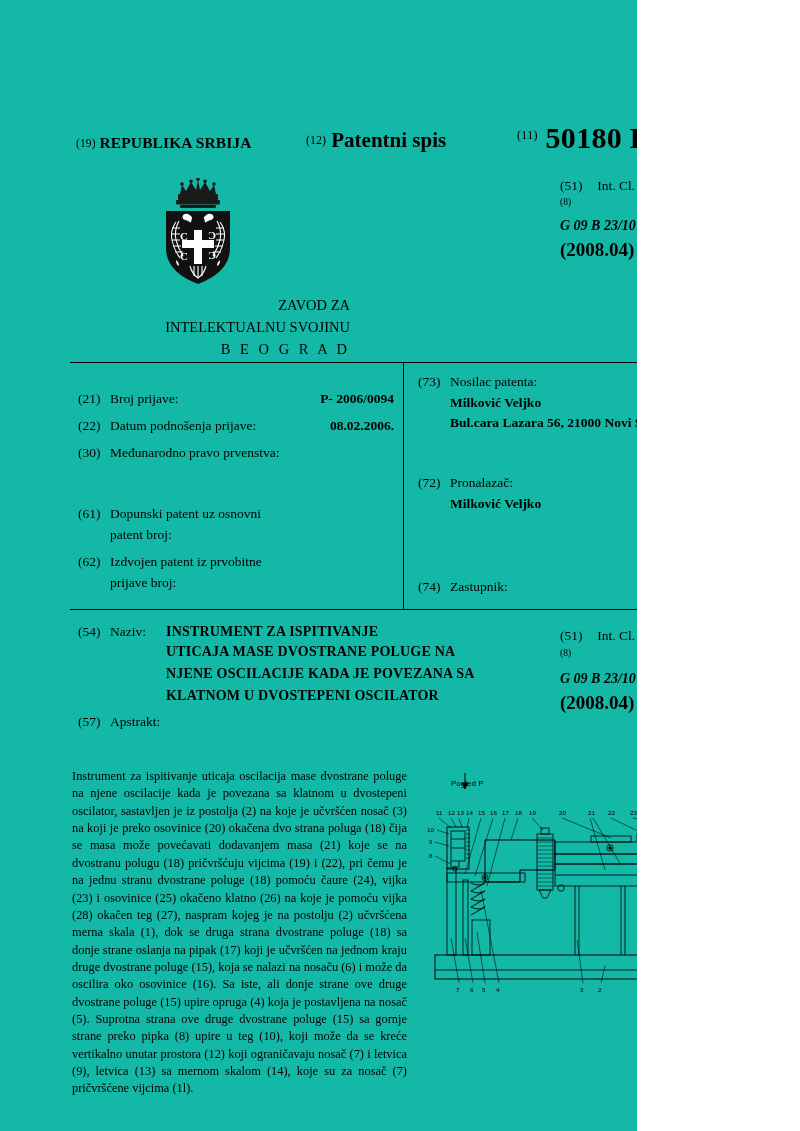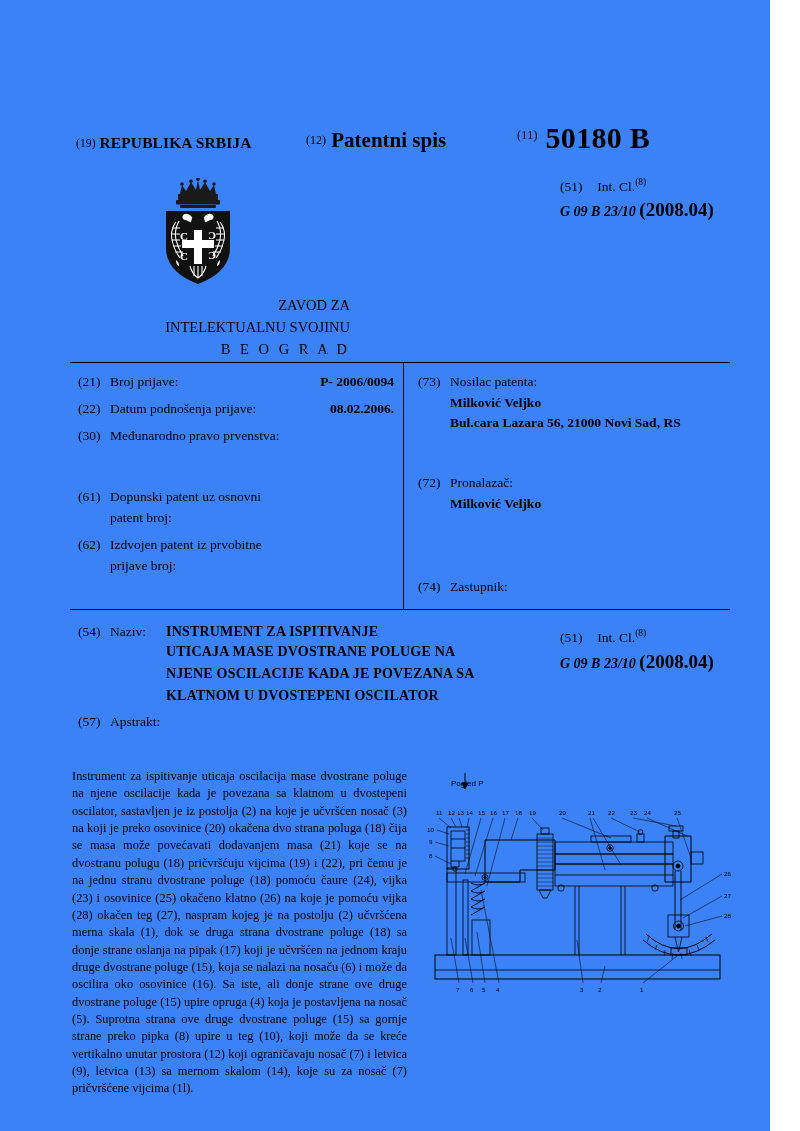--- a/index.html
+++ b/index.html
@@ -6,23 +6,23 @@
     margin: 0;
     padding: 0;
     background: #ffffff;
   }
   body {
     font-family: "Liberation Serif", "DejaVu Serif", serif;
     color: #000000;
   }
   #page {
     position: relative;
-    width: 770px;
+    width: 637px;
     height: 1131px;
-    background: #3b82f6;
+    background: #14b8a6;
     overflow: hidden;
   }
 
   
   .hdr {
     position: absolute;
     left: 0; top: 126px;
     width: 800px;
     height: 44px;
   }
@@ -98,21 +98,21 @@
   }
   .biblio-divider {
     position: absolute;
     left: 333px; top: 0;
     width: 0;
     height: 246px;
     border-left: 1.3px solid #000;
   }
   .bib-left {
     position: absolute;
-    left: 8px; top: 9px;
+    left: 8px; top: 26px;
     width: 318px;
   }
   .bib-right {
     position: absolute;
     left: 348px; top: 9px;
     width: 300px;
   }
   .bib-row {
     position: relative;
     font-size: 13.5px;

